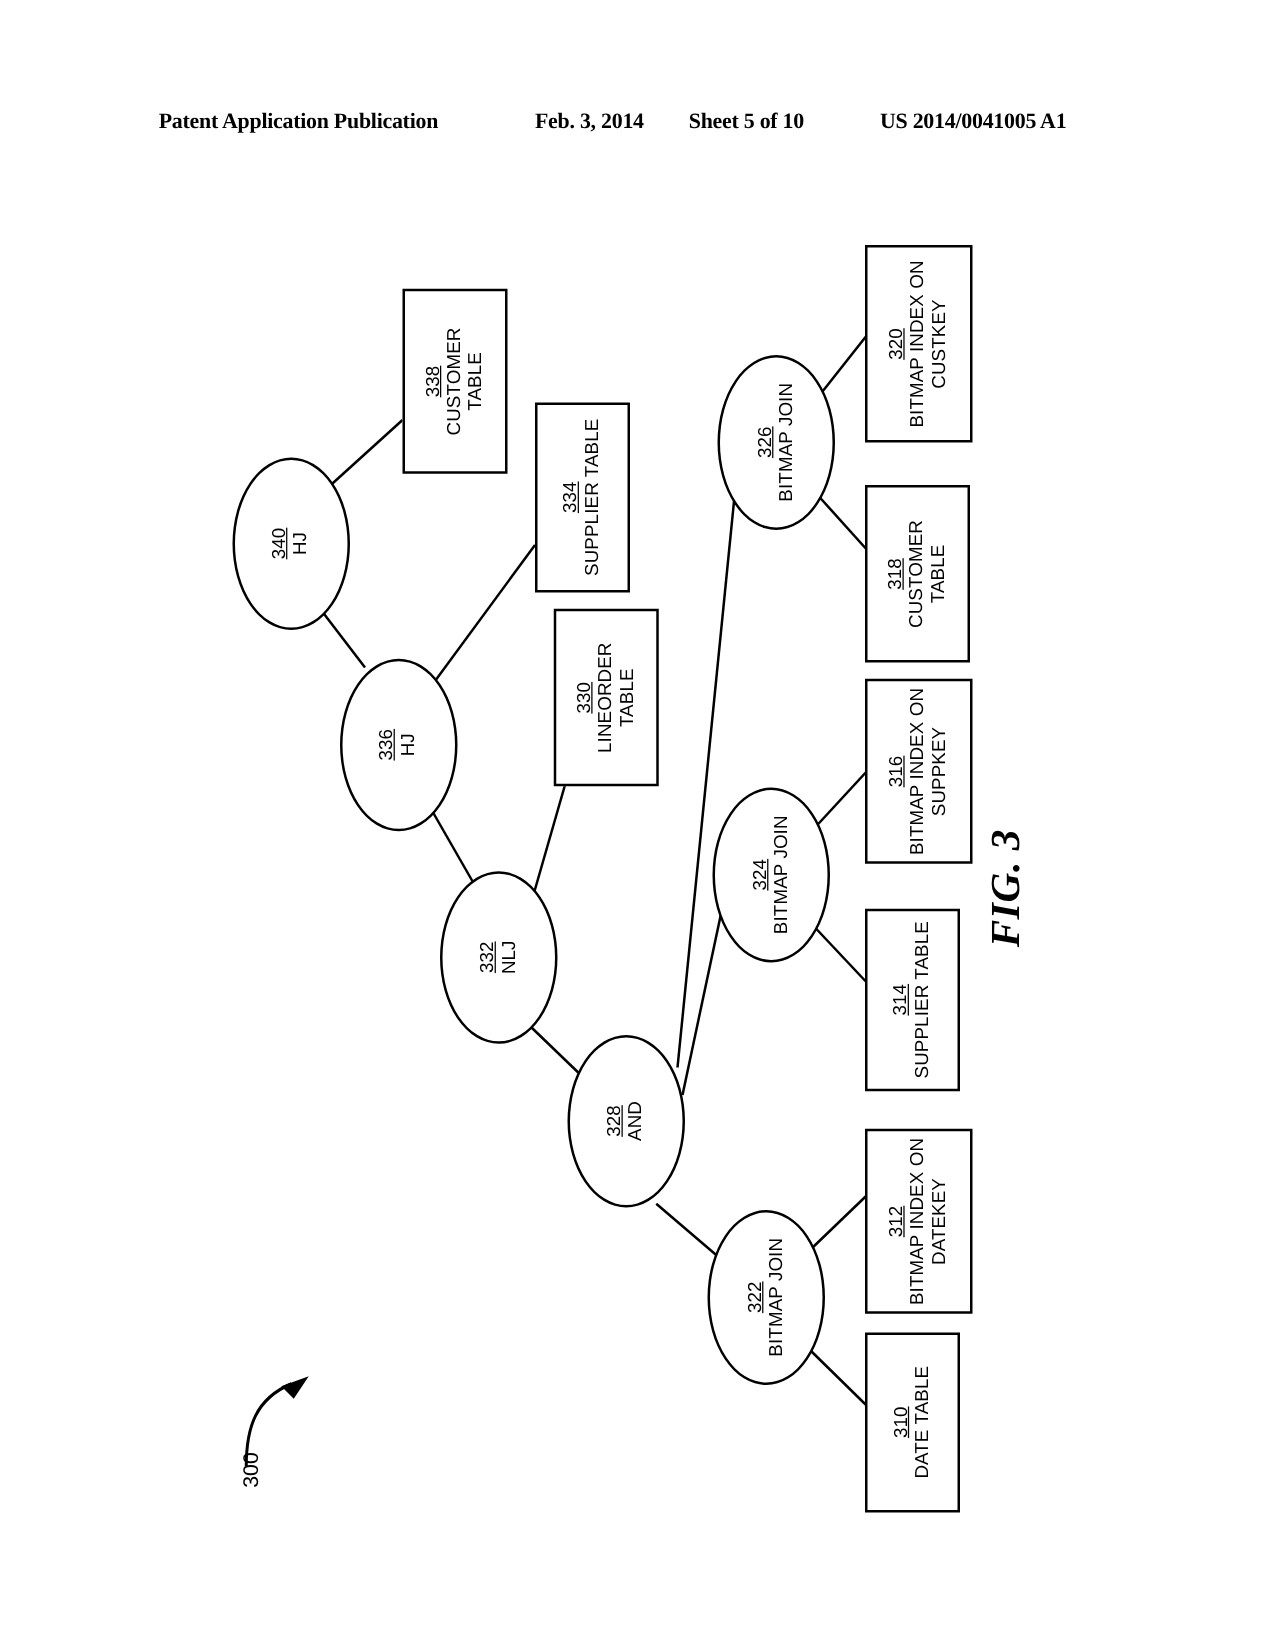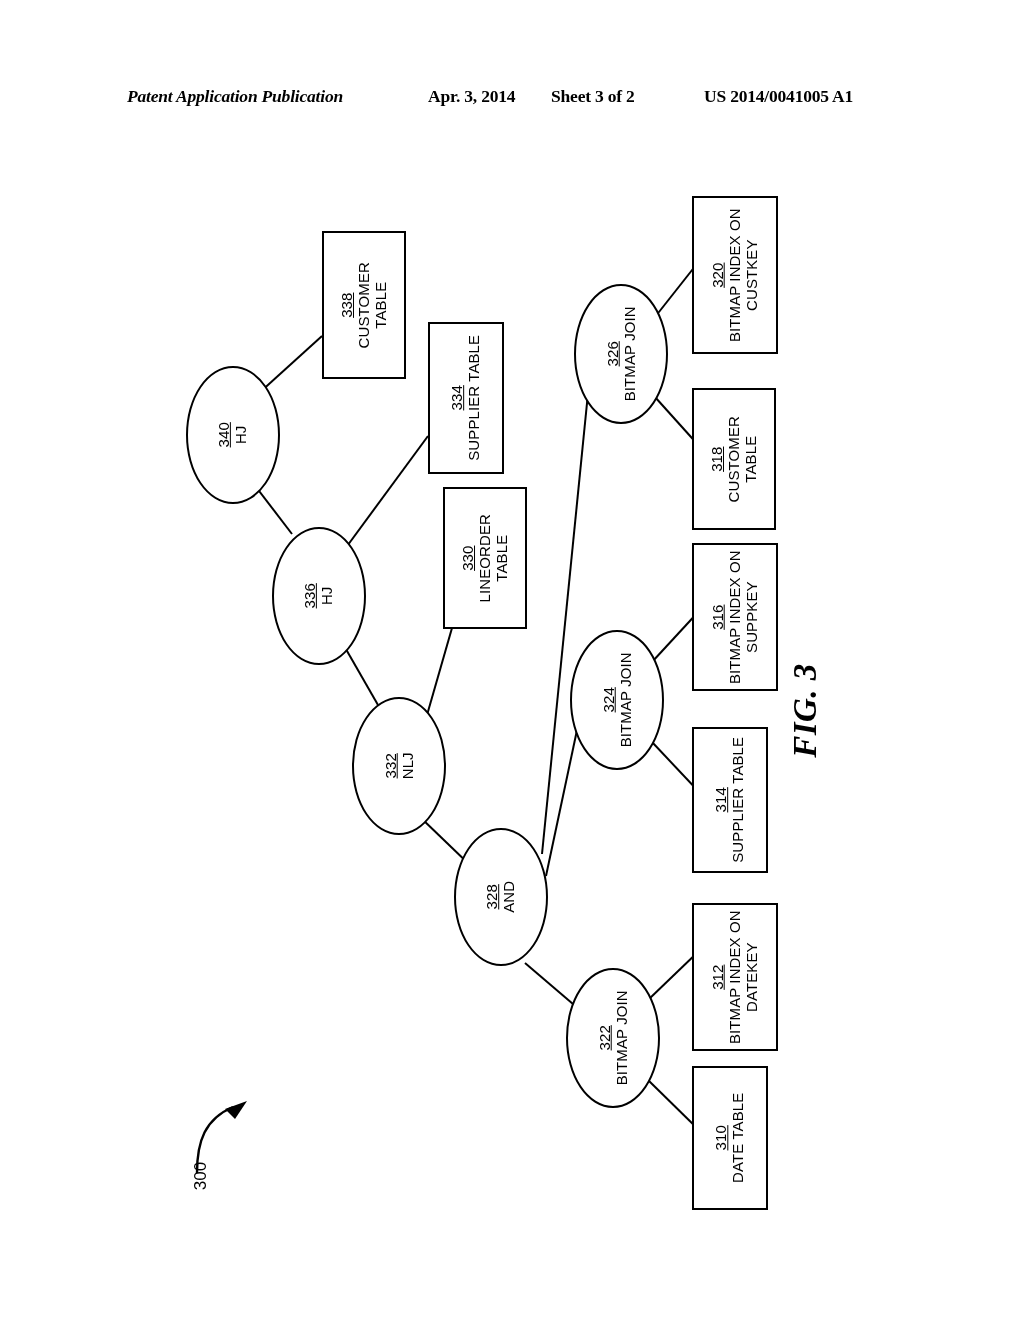--- a/index.html
+++ b/index.html
@@ -5,21 +5,21 @@
   html,body{margin:0;padding:0;background:#ffffff;}
   body{width:1024px;height:1320px;position:relative;overflow:hidden;
        font-family:"Liberation Sans",sans-serif;color:#000;}
 
   
   #pub-header{position:absolute;left:0;top:86px;width:1024px;height:28px;}
   #pub-header .hdr-inner{position:relative;width:1024px;height:28px;}
   #pub-header span{position:absolute;white-space:nowrap;
       font-family:"Liberation Serif",serif;font-weight:bold;font-size:17.5px;
       letter-spacing:-0.2px;color:#000;top:0;}
-  #hdr-title{left:127px;font-style:italic;}
+  #hdr-title{left:127px;}
   #hdr-date{left:428px;}
   #hdr-sheet{left:551px;}
   #hdr-patno{left:704px;}
 
   
   #diagram{position:absolute;left:0;top:0;width:1024px;height:1320px;}
   #edges{position:absolute;left:0;top:0;width:1024px;height:1320px;}
 
   .node{position:absolute;box-sizing:border-box;border:2px solid #000;
         background:#fff;display:flex;align-items:center;justify-content:center;}
@@ -45,22 +45,22 @@
      white-space:nowrap;font-size:17px;font-family:"Liberation Sans",sans-serif;
      position:relative;top:26px;}
   #callout-arrow{position:absolute;left:185px;top:1095px;width:70px;height:80px;}
 </style>
 </head>
 <body>
 
 <div id="pub-header">
   <div class="hdr-inner">
     <span id="hdr-title">Patent Application Publication</span>
-    <span id="hdr-date">Apr. 3, 2014</span>
-    <span id="hdr-sheet">Sheet 3 of 2</span>
+    <span id="hdr-date">Feb. 3, 2014</span>
+    <span id="hdr-sheet">Sheet 5 of 10</span>
     <span id="hdr-patno">US 2014/0041005 A1</span>
   </div>
 </div>
 
 <div id="diagram">
   <svg id="edges" viewBox="0 0 1024 1320" xmlns="http://www.w3.org/2000/svg">
       <line x1="258" y1="394" x2="322" y2="336" stroke="#000" stroke-width="2"></line>
       <line x1="253" y1="483" x2="292" y2="534" stroke="#000" stroke-width="2"></line>
       <line x1="342" y1="553" x2="428" y2="436" stroke="#000" stroke-width="2"></line>
       <line x1="343" y1="644" x2="378" y2="705" stroke="#000" stroke-width="2"></line>

